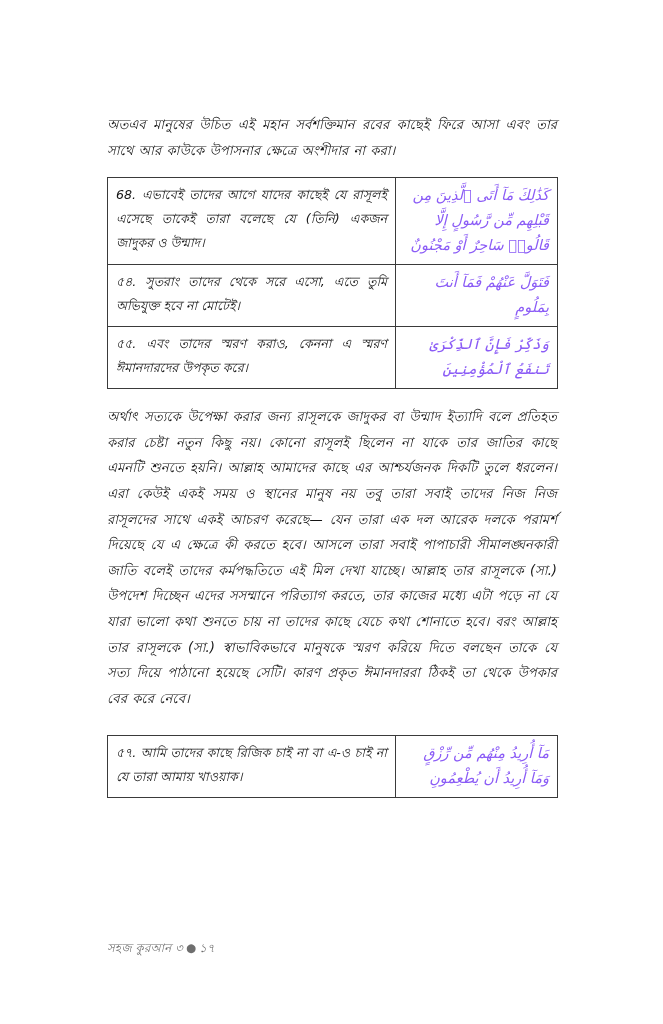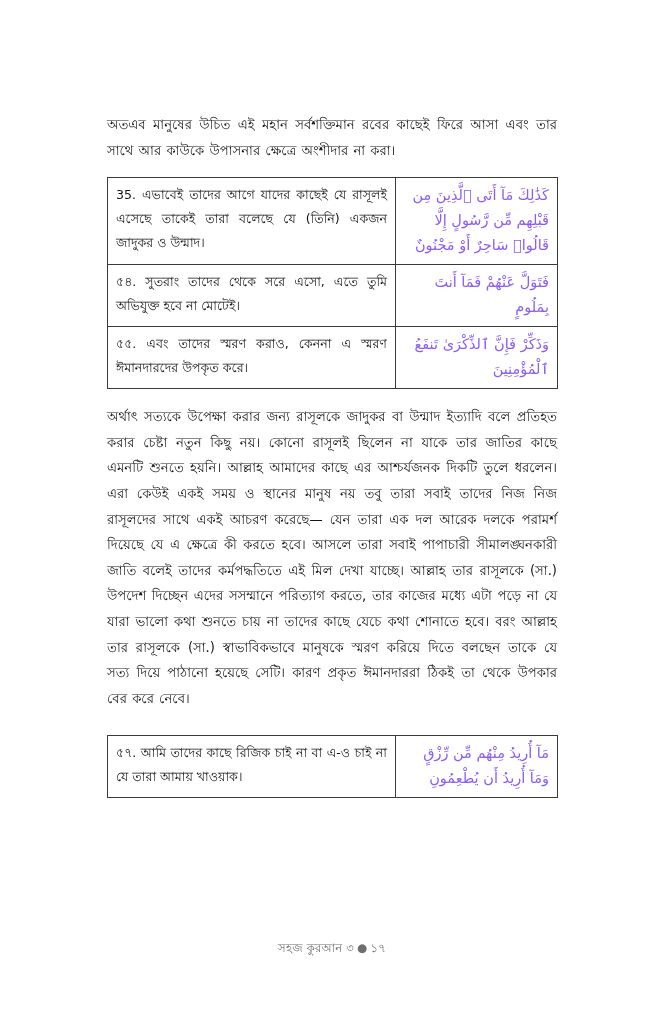--- a/index.html
+++ b/index.html
@@ -15,20 +15,21 @@
     overflow: hidden;
     font-family: "Liberation Serif", "DejaVu Serif", serif;
     color: #111111;
   }
   .page {
     position: absolute;
     left: 0; top: 0;
     width: 641px;
     height: 1024px;
     background: #ffffff;
+    font-style: italic;
   }
   .content {
     position: absolute;
     left: 107px;
     top: 112px;
     width: 450px;
   }
 
   
   .para {
@@ -76,21 +77,21 @@
     text-align: right;
     color: #8b5cf6;
   }
 
   
   .footer {
     position: absolute;
     left: 107px;
     top: 940px;
     width: 450px;
-    text-align: center;
+    text-align: left;
     font-family: "DejaVu Sans", "Liberation Sans", sans-serif;
     font-size: 11.6px;
     color: #6e6e6e;
     letter-spacing: 0.2px;
   }
   .footer .sep { margin: 0 3px; }
 </style>
 </head>
 <body>
 
@@ -99,21 +100,21 @@
 
     <p class="para para-intro">অতএব মানুষের উচিত এই মহান সর্বশক্তিমান রবের কাছেই ফিরে আসা এবং তার সাথে আর কাউকে উপাসনার ক্ষেত্রে অংশীদার না করা।</p>
 
     <table class="verse-table">
       <colgroup>
           <col class="col-bn">
           <col class="col-ar">
         </colgroup>
       <tbody>
         <tr>
-          <td class="bn-cell">35. এভাবেই তাদের আগে যাদের কাছেই যে রাসূলই এসেছে তাকেই তারা বলেছে যে (তিনি) একজন জাদুকর ও উন্মাদ।</td>
+          <td class="bn-cell">68. এভাবেই তাদের আগে যাদের কাছেই যে রাসূলই এসেছে তাকেই তারা বলেছে যে (তিনি) একজন জাদুকর ও উন্মাদ।</td>
           <td class="ar-cell">كَذَٰلِكَ مَآ أَتَى ٱلَّذِينَ مِن قَبْلِهِم مِّن رَّسُولٍ إِلَّا قَالُوا۟ سَاحِرٌ أَوْ مَجْنُونٌ</td>
         </tr>
         <tr>
           <td class="bn-cell">৫৪. সুতরাং তাদের থেকে সরে এসো, এতে তুমি অভিযুক্ত হবে না মোটেই।</td>
           <td class="ar-cell">فَتَوَلَّ عَنْهُمْ فَمَآ أَنتَ بِمَلُومٍ</td>
         </tr>
         <tr>
           <td class="bn-cell">৫৫. এবং তাদের স্মরণ করাও, কেননা এ স্মরণ ঈমানদারদের উপকৃত করে।</td>
           <td class="ar-cell">وَذَكِّرْ فَإِنَّ ٱلذِّكْرَىٰ تَنفَعُ ٱلْمُؤْمِنِينَ</td>
         </tr>

